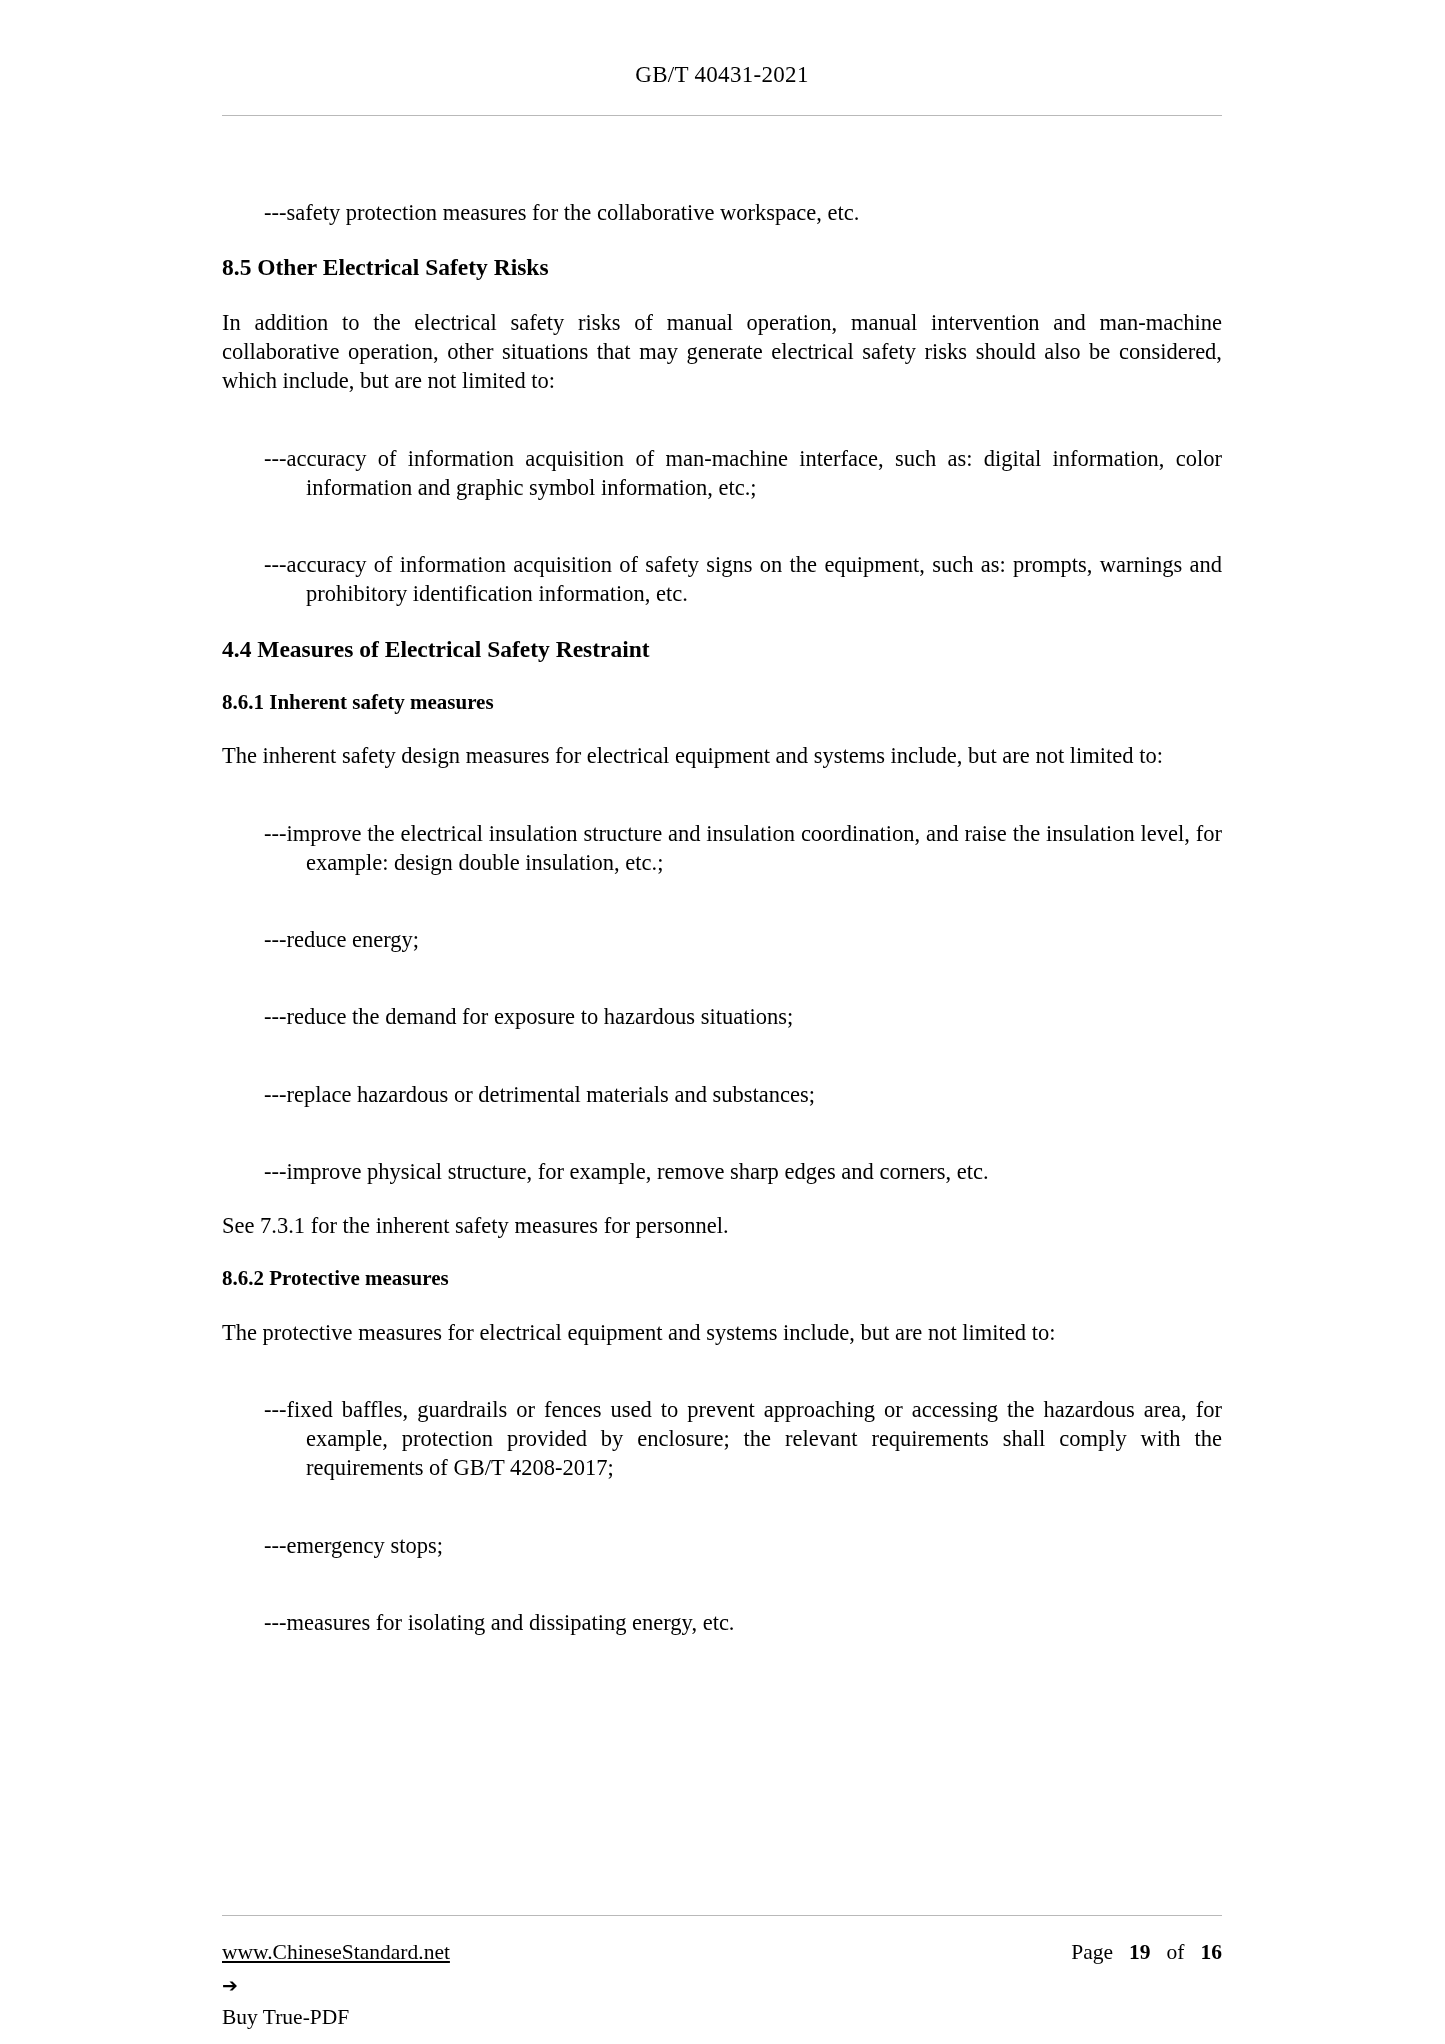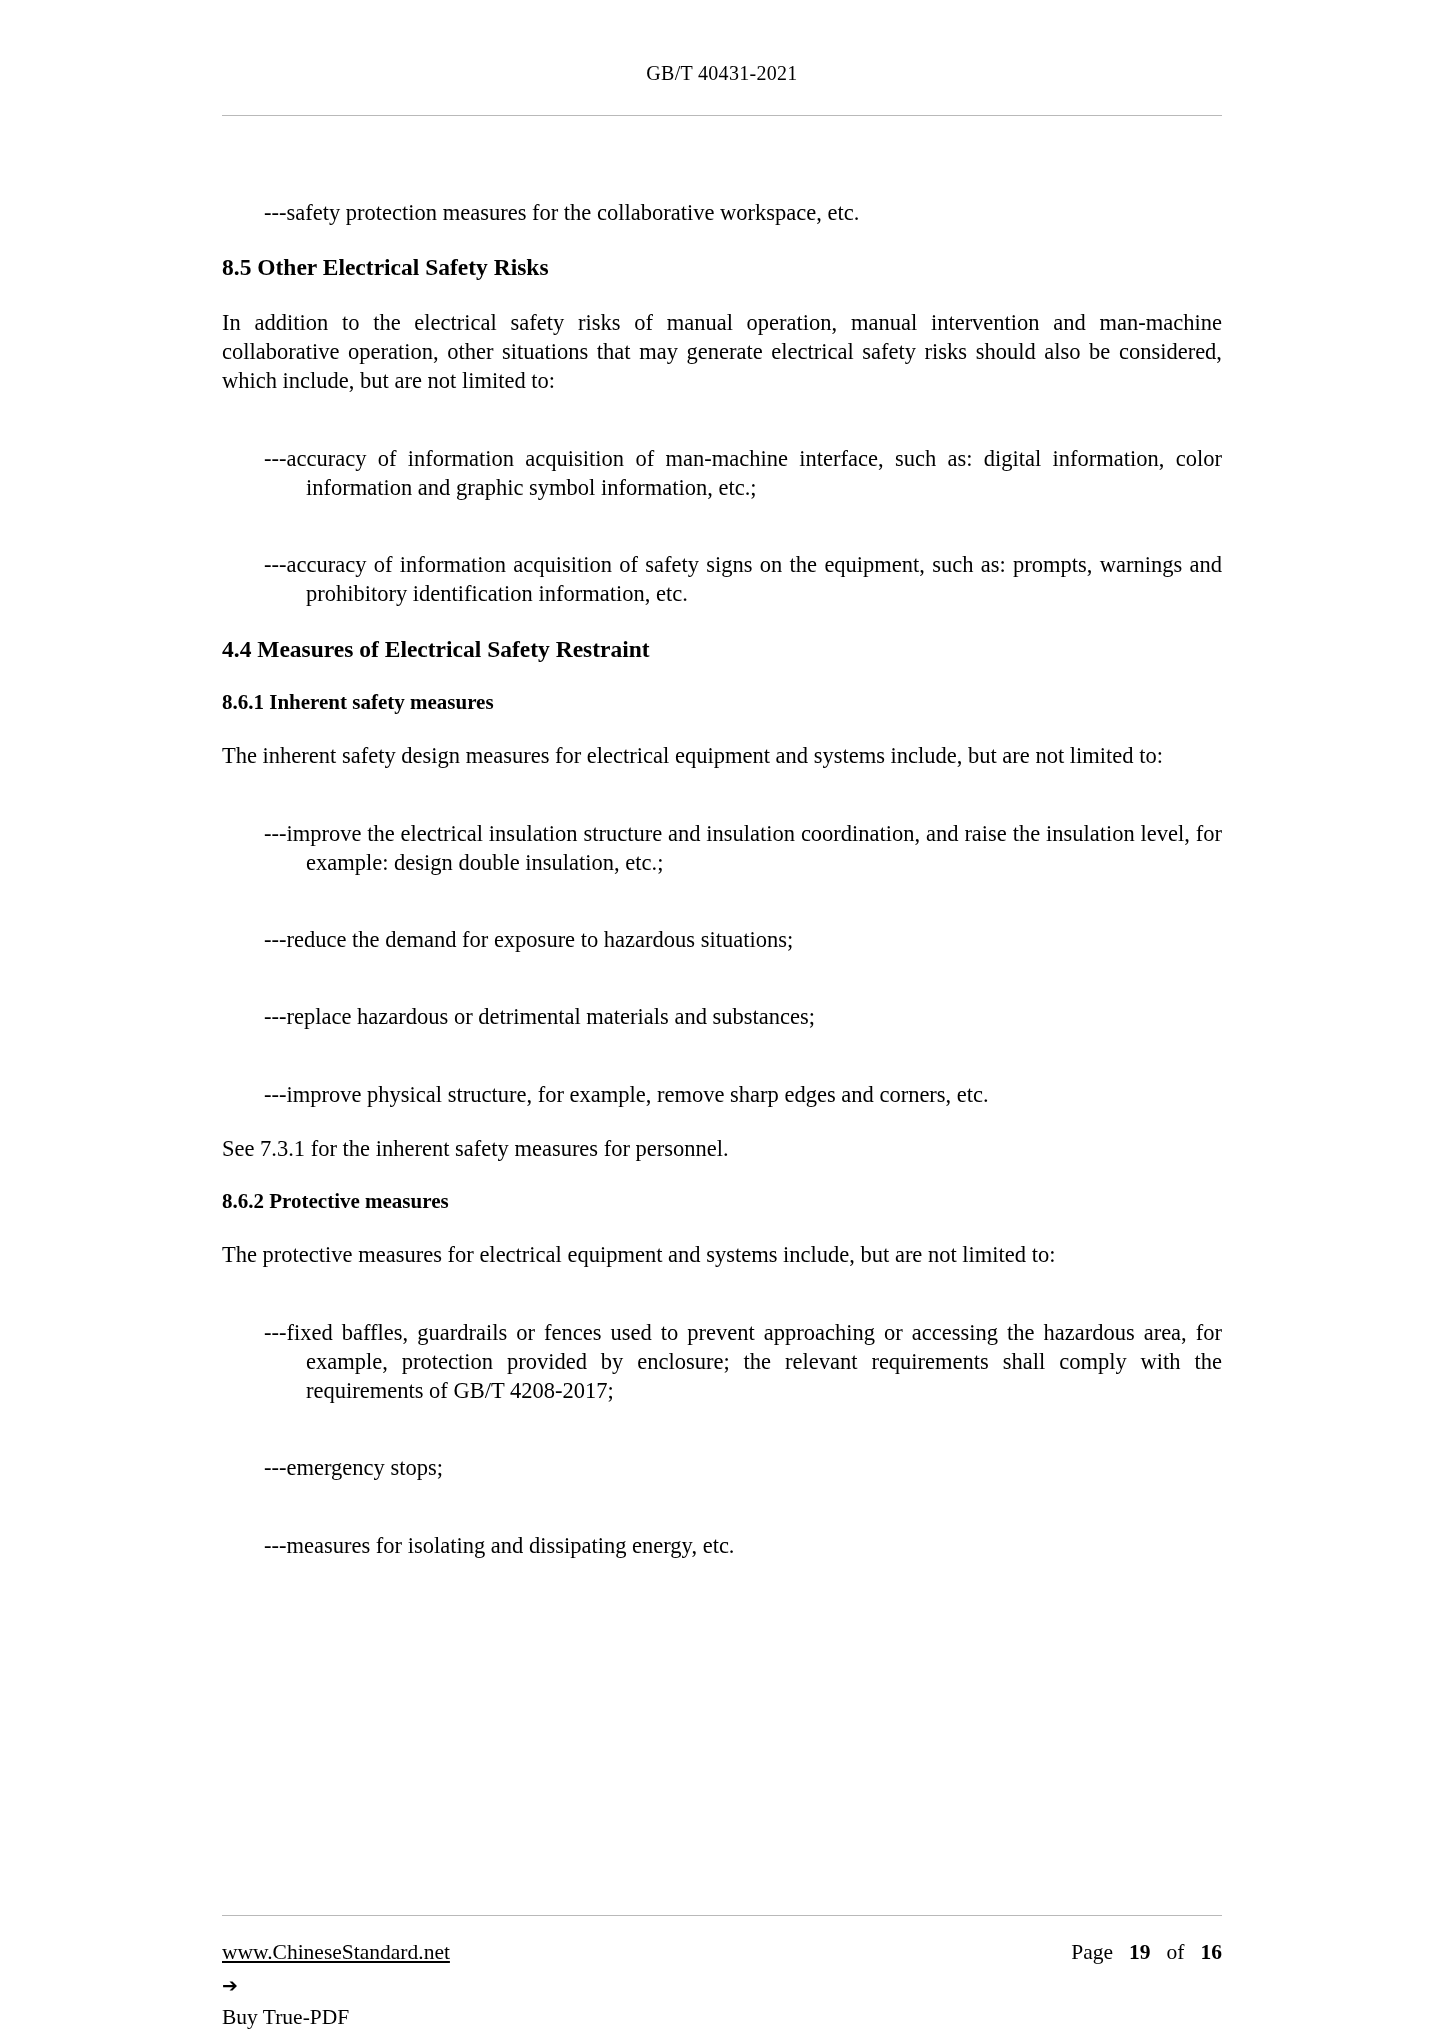--- a/index.html
+++ b/index.html
@@ -16,21 +16,21 @@
     font-family: "Liberation Serif", serif;
     color: #000000;
     box-sizing: border-box;
   }
   .header {
     position: absolute;
     top: 62px;
     left: 222px;
     width: 1000px;
     text-align: center;
-    font-size: 20px;
+    font-size: 23px;
     letter-spacing: 0.3px;
   }
   .header-rule {
     position: absolute;
     top: 115px;
     left: 222px;
     width: 1000px;
     height: 1px;
     background: #b9b9b9;
   }
@@ -157,20 +157,23 @@
 
     <h3 class="subheading">8.6.1 Inherent safety measures</h3>
 
     <p class="para">The inherent safety design measures for electrical equipment and systems include, but are not limited to:</p>
 
 
     <p class="bullet">
       <span class="dash">---</span><span>improve the electrical insulation structure and insulation coordination, and raise the insulation level, for example: design double insulation, etc.;</span>
     </p>
 
+    <p class="bullet noj">
+      <span class="dash">---</span><span>reduce energy;</span>
+    </p>
 
     <p class="bullet noj">
       <span class="dash">---</span><span>reduce the demand for exposure to hazardous situations;</span>
     </p>
 
     <p class="bullet noj">
       <span class="dash">---</span><span>replace hazardous or detrimental materials and substances;</span>
     </p>
 
     <p class="bullet noj">

